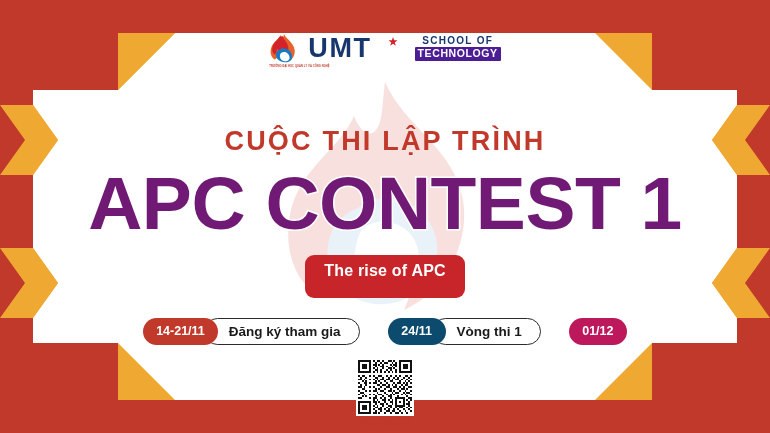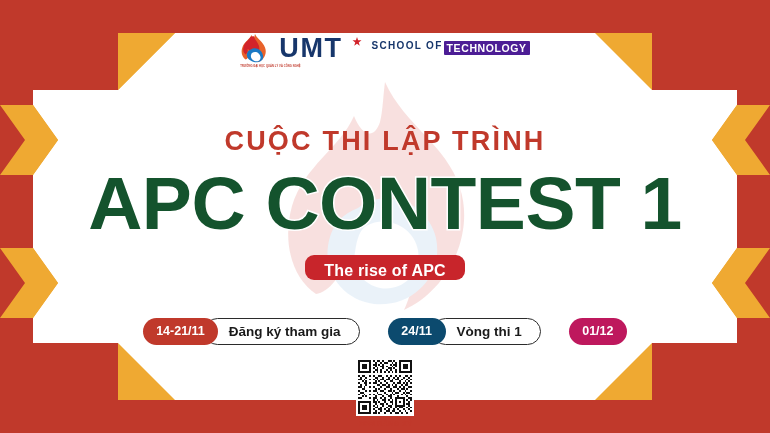--- a/index.html
+++ b/index.html
@@ -25,57 +25,57 @@
     position:absolute;left:0;right:0;top:33px;
     display:flex;align-items:center;justify-content:center;gap:9px;
   }
   .logo-mark{width:30px;height:30px;flex:0 0 auto;position:relative;}
   .logo-mark svg{display:block;width:30px;height:30px;}
   .logo-mark .tagline{
     position:absolute;left:0;right:0;bottom:-5px;text-align:center;
     font-size:2.6px;letter-spacing:.1px;color:#c0392b;white-space:nowrap;
     font-weight:700;
   }
-  .logo-text{display:flex;align-items:center;gap:9px;text-align:center;}
+  .logo-text{display:flex;align-items:center;gap:16px;text-align:center;}
   .umt{
     font-size:27px;font-weight:800;color:#17366b;letter-spacing:1.6px;
     line-height:1;font-family:"Liberation Sans",sans-serif;
   }
   .umt-star{position:relative;width:10px;height:26px;}
   .umt-star svg{position:absolute;left:0;top:2px;width:10px;height:10px;}
-  .sot{display:flex;flex-direction:row;gap:1px;margin-left:1px;}
+  .sot{display:flex;flex-direction:column;gap:1px;margin-left:1px;}
   .sot-line1{
     font-size:10px;font-weight:700;color:#17366b;letter-spacing:1.3px;line-height:1;
   }
   .sot-line2{
     font-size:10.5px;font-weight:700;color:#ffffff;letter-spacing:.6px;line-height:1;
     background:#4c1d95;padding:1.5px 3px 2px 3px;border-radius:1px;
     display:inline-block;
   }
 
   
   .headline{
     position:absolute;left:0;right:0;top:128px;text-align:center;
   }
   .kicker{
     font-size:27px;font-weight:700;color:#c0392b;letter-spacing:2.2px;
     line-height:1;margin:0 0 12px 0;
   }
   .maintitle{
-    font-size:75px;font-weight:800;color:#14532d;letter-spacing:-0.5px;
+    font-size:75px;font-weight:800;color:#701a75;letter-spacing:-0.5px;
     line-height:.96;margin:0;
     -webkit-text-stroke:3px #ffffff;
     paint-order:stroke fill;
     white-space:nowrap;
   }
   .subtitle-wrap{margin-top:16px;display:flex;justify-content:center;}
   .subtitle{
     display:inline-block;background:#c8252b;color:#ffffff;
     font-size:16px;font-weight:700;letter-spacing:.2px;
-    padding:8px 19px 1px 19px;border-radius:9px;line-height:1;
+    padding:8px 19px 19px 19px;border-radius:9px;line-height:1;
   }
 
   
   .timeline{
     position:absolute;left:0;right:0;top:318px;
     display:flex;justify-content:center;align-items:center;gap:28px;
   }
   .pill{
     display:flex;align-items:stretch;height:27px;border-radius:14px;
     background:#ffffff;overflow:visible;position:relative;

